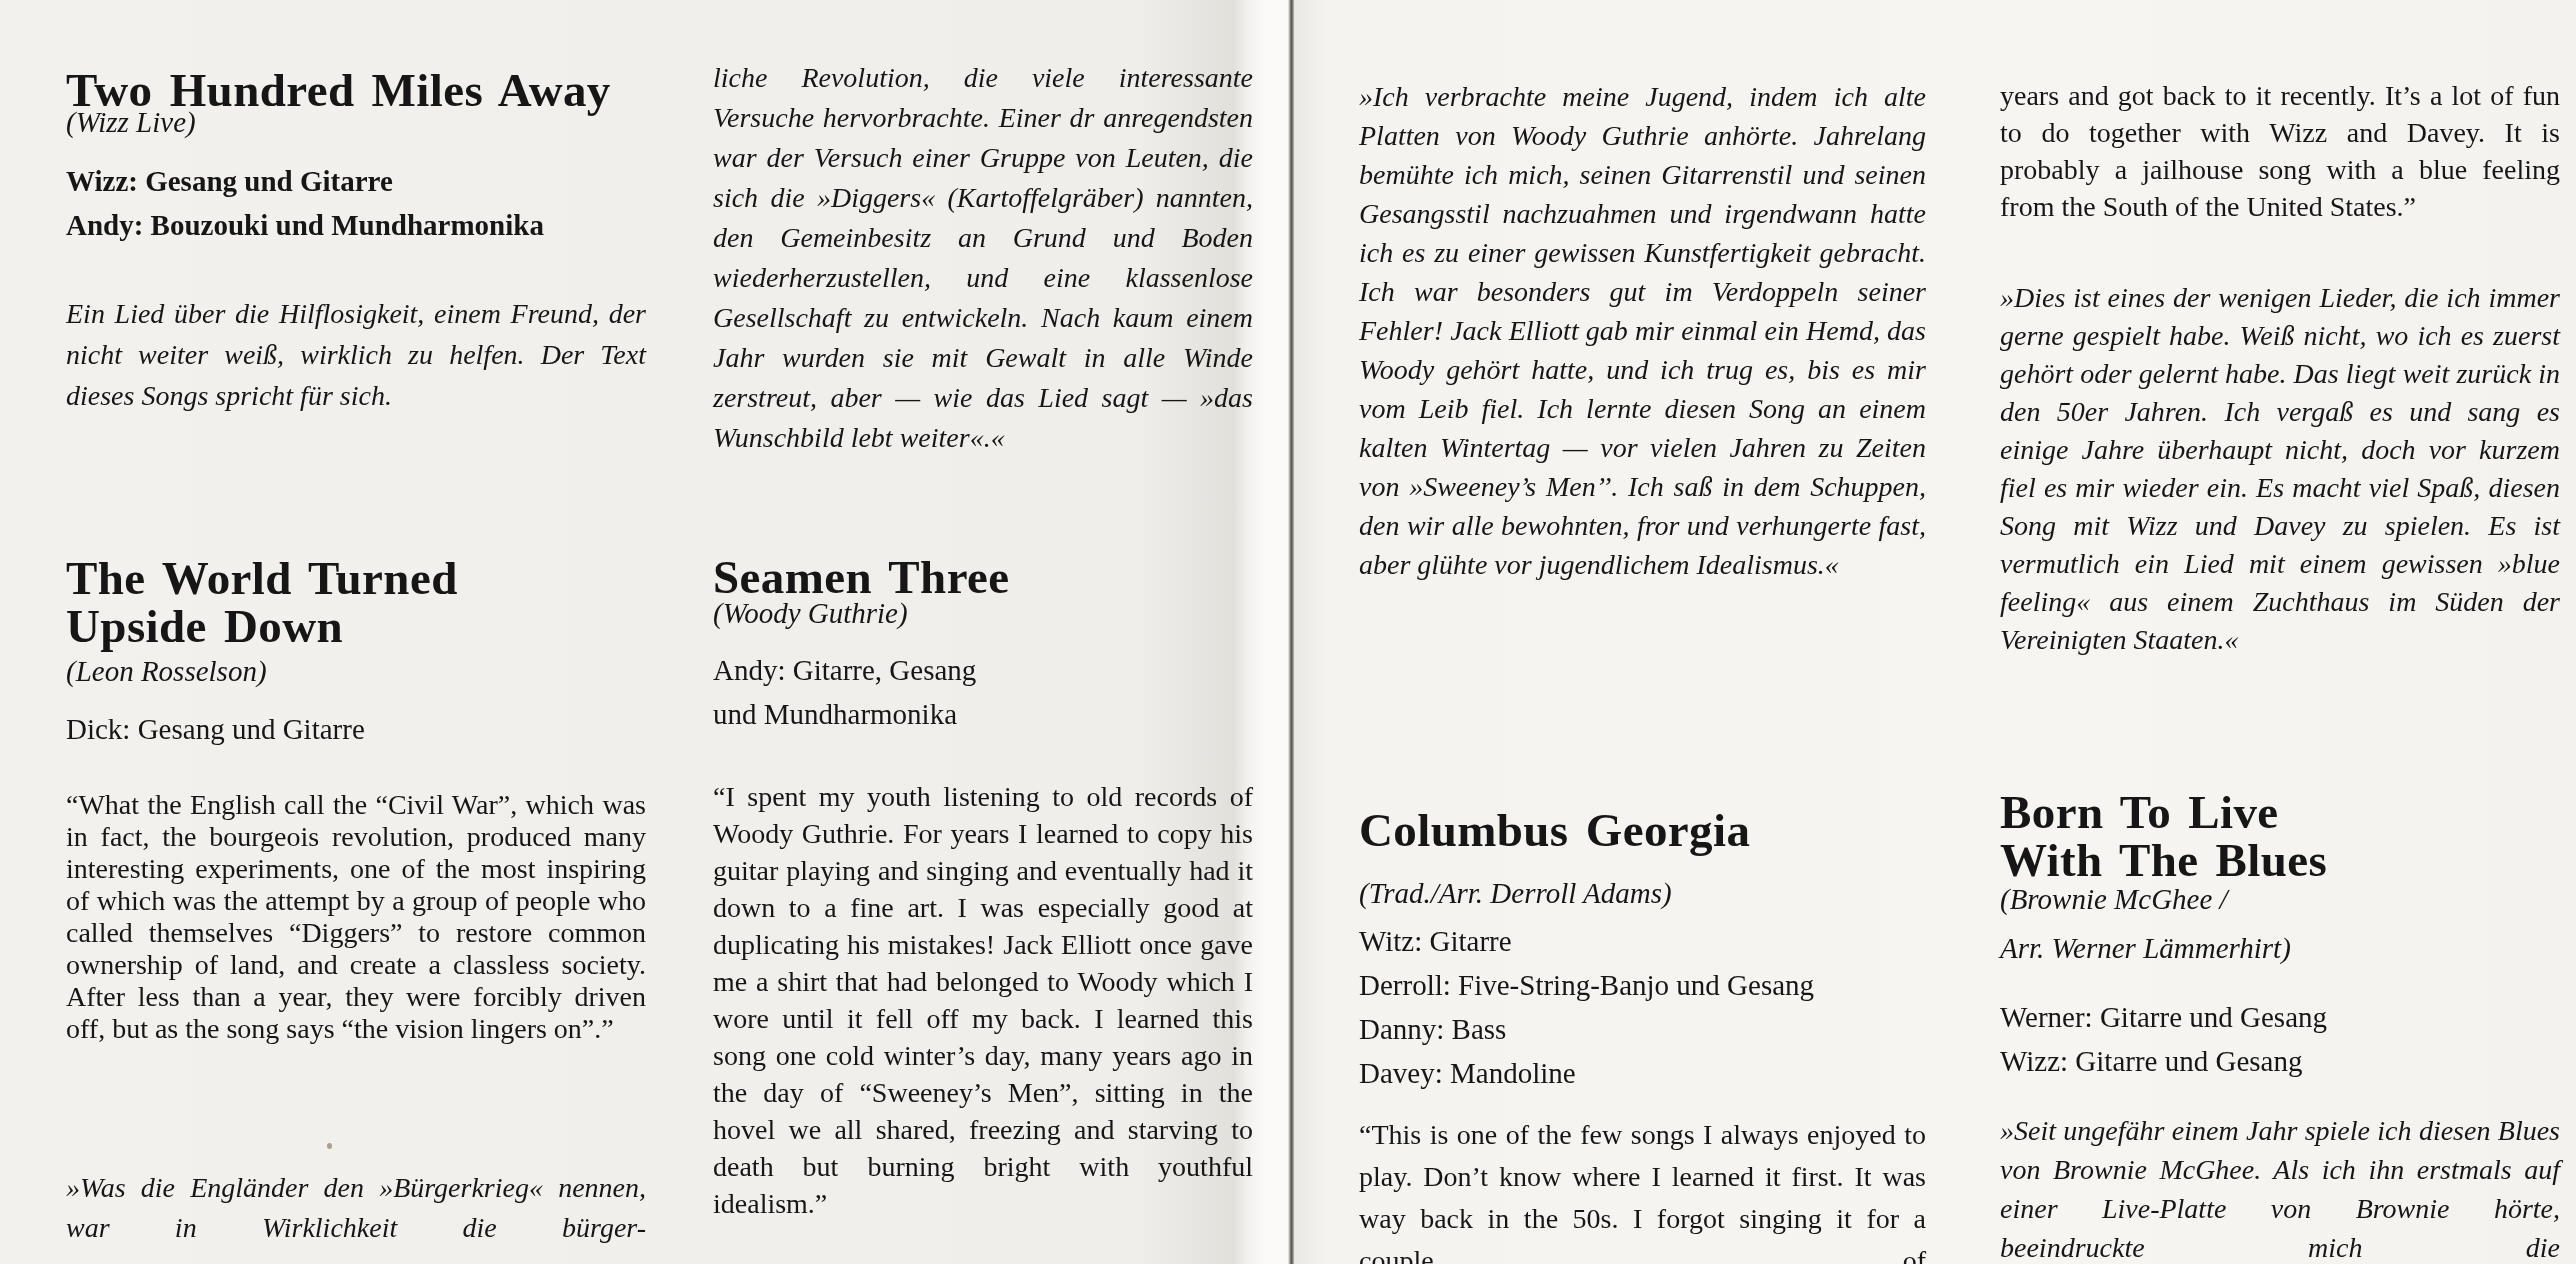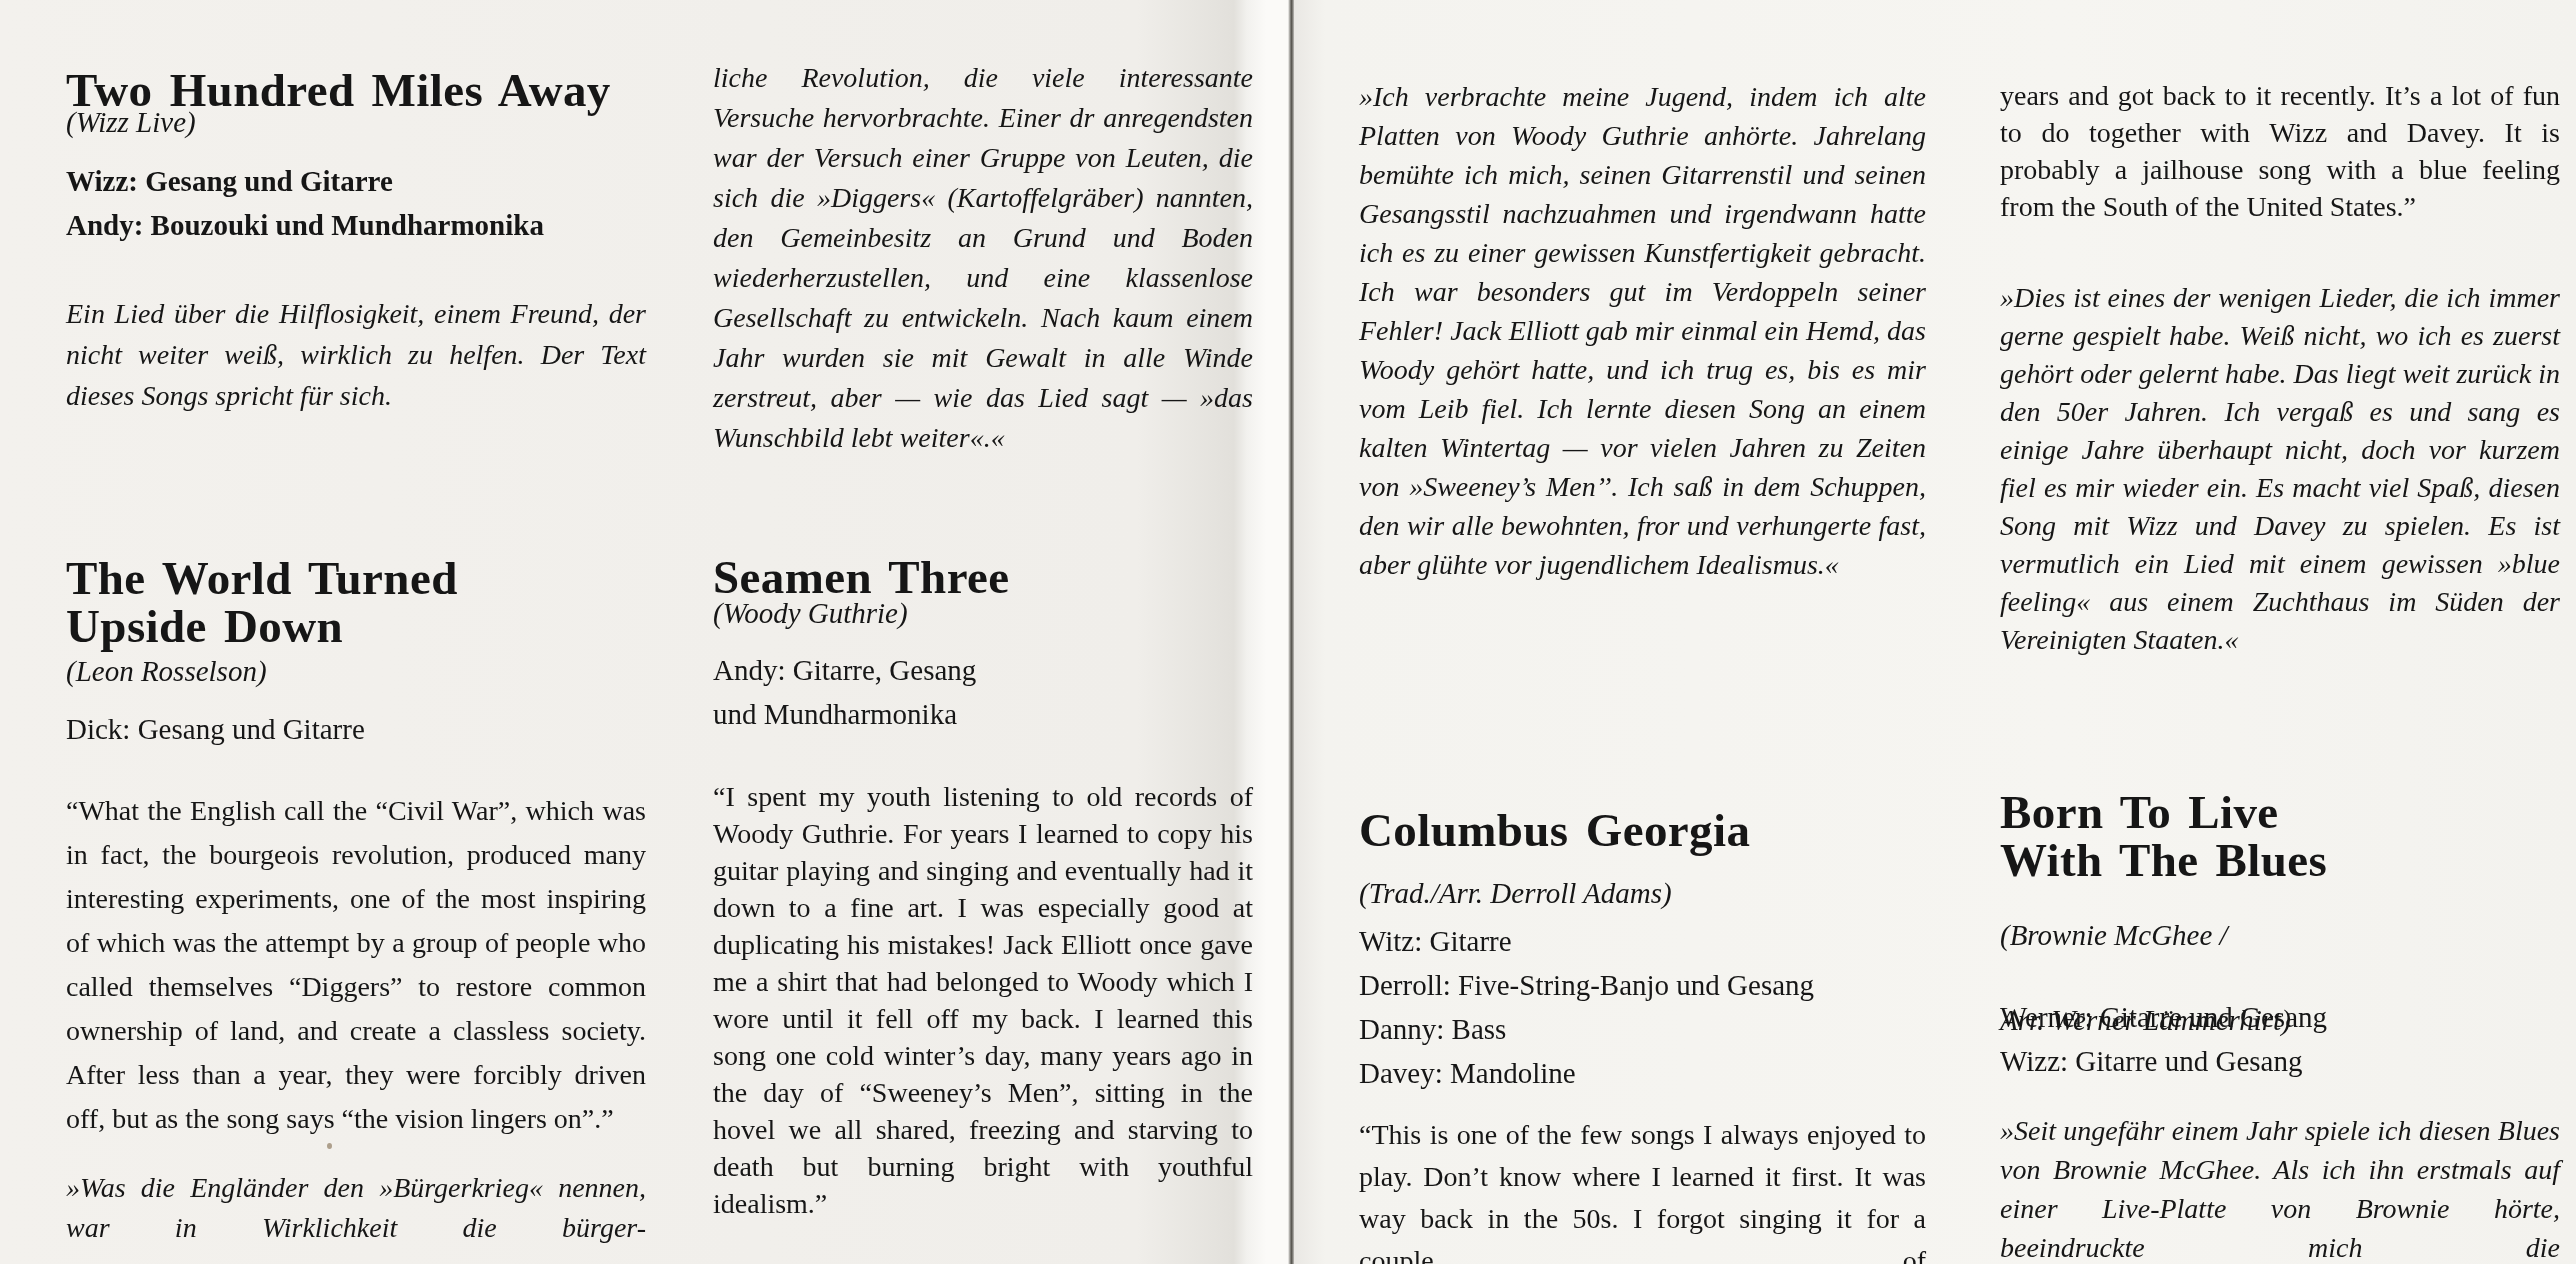--- a/index.html
+++ b/index.html
@@ -73,21 +73,21 @@
     word-spacing: 5px;
     white-space: normal;
   }
   .title-two-line { line-height: 48px; }
 
   .song-credit {
     font-style: italic;
     font-size: 29px;
     line-height: 47px;
   }
-  .credit-line { line-height: 49px; margin-top: 36px; }
+  .credit-line { line-height: 49px; }
 
   .lineup-line {
     font-size: 29px;
     line-height: 44px;
   }
 
   .note {
     font-size: 28px;
     text-align: justify;
   }
@@ -99,21 +99,21 @@
   .cont { text-align-last: justify; }
 
   
   .c1-title1   { top: 34px; }
   .c1-credit1  { top: 99px; }
   .c1-lineup1  { top: 159px; font-weight: bold; }
   .c1-note1de  { top: 265px; line-height: 41px; }
   .c1-title2   { top: 523px; width: 438px; }
   .c1-credit2  { top: 648px; }
   .c1-lineup2  { top: 707px; }
-  .c1-note2en  { top: 761px; line-height: 44px; }
+  .c1-note2en  { top: 761px; line-height: 32px; }
   .c1-note2de  { top: 1140px; }
 
   
   .c2-note2de  { top: 30px; }
   .c2-title3   { top: 521px; }
   .c2-credit3  { top: 590px; }
   .c2-lineup3  { top: 648px; }
   .c2-note3en  { top: 750px; }
 
   

